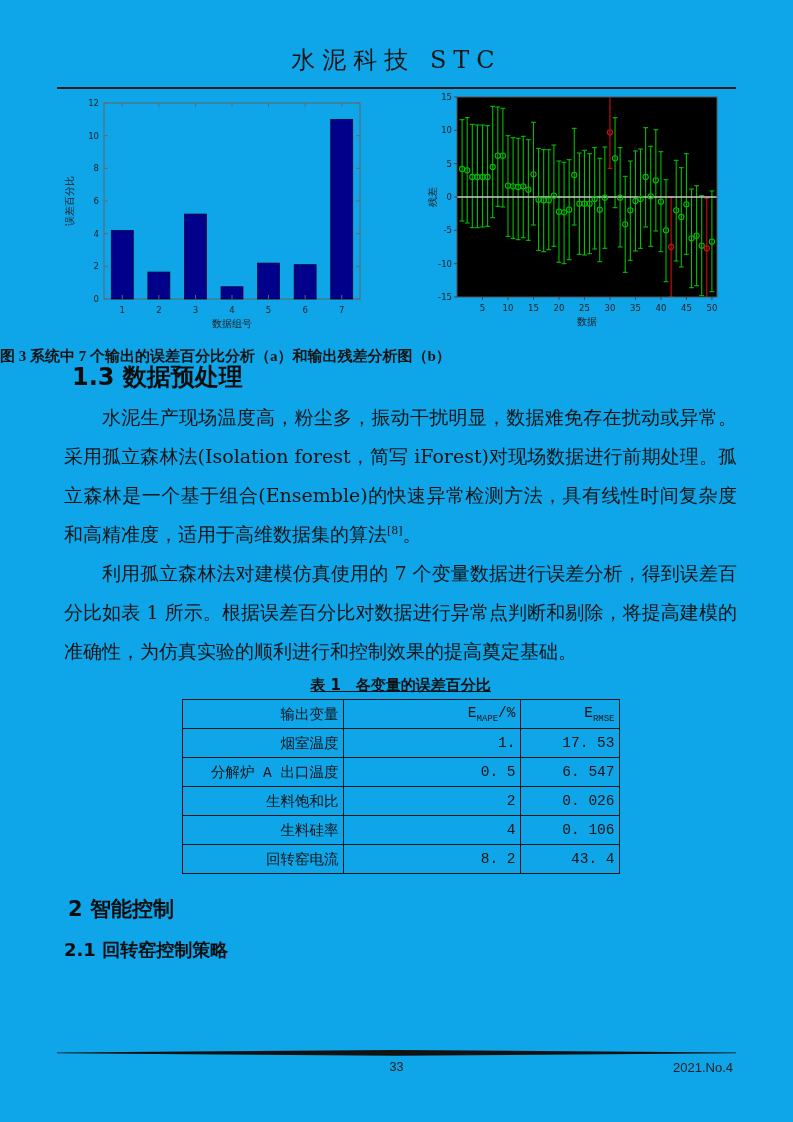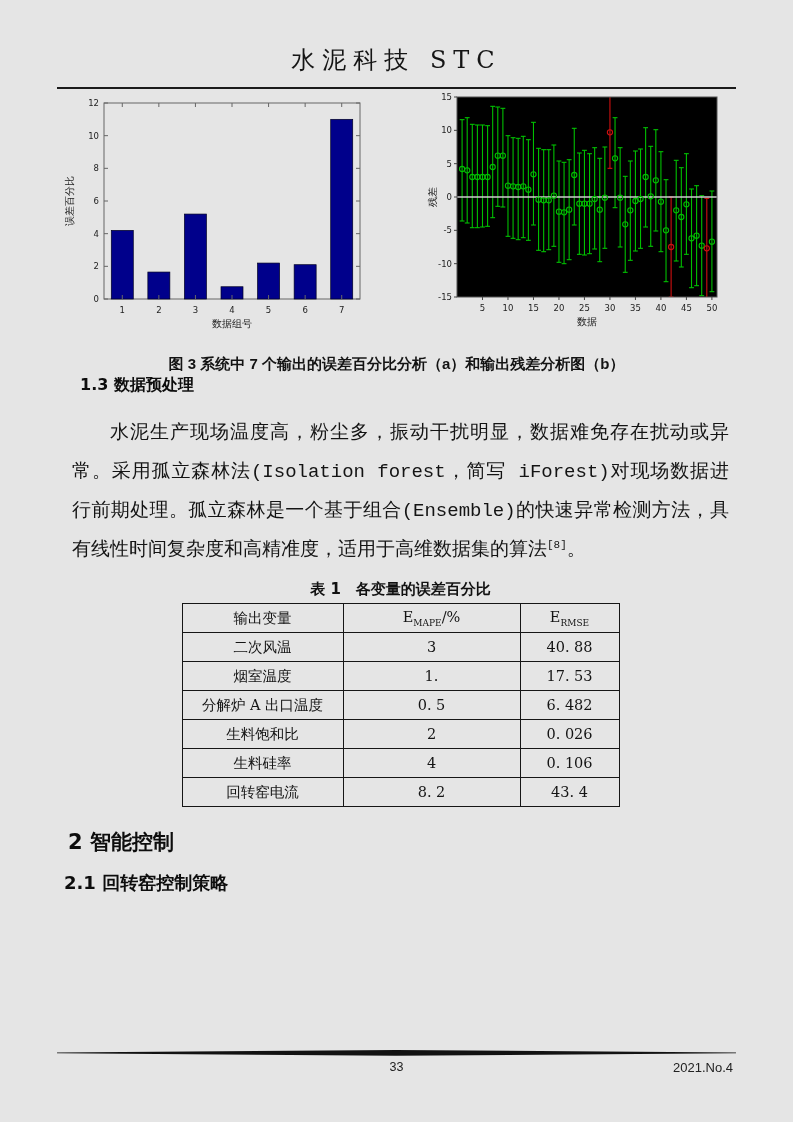--- a/index.html
+++ b/index.html
@@ -1,52 +1,52 @@
 <!DOCTYPE html>
 <html><head>
 <meta charset="utf-8">
 <style>
   html,body{margin:0;padding:0;background:#ffffff;}
   .page{
-    position:relative;width:793px;height:1122px;background:#e5e5e5;overflow:hidden;
+    position:relative;width:793px;height:1122px;background:#0ea5e9;overflow:hidden;
     font-family:"DejaVu Serif","Liberation Serif",serif;color:#111;
   }
   .journal-title{
     position:absolute;top:44px;left:0;width:100%;text-align:center;
     font-size:24px;letter-spacing:7px;color:#151515;
     font-family:"DejaVu Serif","Liberation Serif",serif;
   }
   .header-rule{position:absolute;top:87px;left:57px;width:679px;height:2px;background:#1b1b1b;}
   .chart{position:absolute;}
   #barChart{left:60px;top:97px;}
   #resChart{left:427px;top:92px;}
   .fig-caption{
-    position:absolute;top:355px;left:0;width:100%;text-align:center;
-    font-family:Liberation Sans, sans-serif;font-size:15px;font-weight:600;color:#131313;
+    position:absolute;top:347px;left:0;width:100%;
+    font-family:Liberation Serif, serif;font-size:15px;font-weight:600;color:#131313;
   }
   .content{position:absolute;left:64px;top:356px;width:673px;}
   .h-s13{
     font-family:"DejaVu Sans","Liberation Sans",sans-serif;
-    font-size:16px;line-height:26px;font-weight:700;margin:16px;color:#0d0d0d;
+    font-size:24px;line-height:26px;font-weight:700;margin:8px;color:#0d0d0d;
   }
   .content p{
-    margin:8px;font-size:19px;line-height:39px;text-align:justify;text-indent:2em;color:#141414;font-family:Liberation Mono, monospace;
+    margin:0;font-size:19px;line-height:39px;text-align:justify;text-indent:2em;color:#141414;
   }
   .content p sup{font-size:11px;line-height:0;}
   .table-title{
     text-align:center;font-family:"DejaVu Sans","Liberation Sans",sans-serif;
-    font-size:15px;font-weight:700;margin-top:3px;line-height:22px;color:#111;
+    font-size:15px;font-weight:700;margin-top:3px;line-height:22px;color:#111;text-decoration:underline;
   }
   table.err-table{
     border-collapse:collapse;margin:3px auto 0;font-size:14.5px;color:#141414;
     font-family:"DejaVu Serif","Liberation Serif",serif;table-layout:fixed;
   }
   .err-table th,.err-table td{
-    border:1.5px solid #161616;height:28px;text-align:center;vertical-align:middle;
-    font-weight:normal;padding:0 4px;overflow:hidden;
+    border:1.5px solid #161616;height:28px;text-align:right;vertical-align:middle;
+    font-weight:normal;padding:0 4px;overflow:hidden;font-family:Liberation Mono, monospace;
   }
   .err-table sub{font-size:9px;}
   .h-s2{
     font-family:"DejaVu Sans","Liberation Sans",sans-serif;
     font-size:21px;line-height:28px;font-weight:700;margin:21px 4px 0;color:#0d0d0d;
   }
   .h-s21{
     font-family:"DejaVu Sans","Liberation Sans",sans-serif;
     font-size:18px;line-height:24px;font-weight:700;margin:15px 0 14px;color:#0d0d0d;
   }
@@ -374,51 +374,47 @@
       <text x="9" y="105" text-anchor="middle" font-size="10" fill="#222" font-family="&quot;DejaVu Sans&quot;,&quot;Liberation Sans&quot;,sans-serif" transform="rotate(-90 9 105)">残差</text>
     </svg>
 
   <div class="fig-caption">图 3 系统中 7 个输出的误差百分比分析（a）和输出残差分析图（b）</div>
 
   <div class="content">
     <h3 class="h-s13">1.3 数据预处理</h3>
 
     <p><span>水泥生产现场温度高，粉尘多，振动干扰明显，数据难免存在扰动或异常。采用孤立森林法(Isolation forest，简写 iForest)对现场数据进行前期处理。孤立森林是一个基于组合(Ensemble)的快速异常检测方法，具有线性时间复杂度和高精准度，适用于高维数据集的算法</span><sup>[8]</sup><span>。</span></p>
 
+    <p>利用孤立森林法对建模仿真使用的 7 个变量数据进行误差分析，得到误差百分比如表 1 所示。根据误差百分比对数据进行异常点判断和剔除，将提高建模的准确性，为仿真实验的顺利进行和控制效果的提高奠定基础。</p>
 
     <div class="table-title">表 1　各变量的误差百分比</div>
 
     <table class="err-table">
       <colgroup>
         <col style="width:161px">
           <col style="width:177px">
           <col style="width:99px">
       </colgroup>
       <thead>
         <tr>
           <th>输出变量</th>
           <th><span>E</span><sub>MAPE</sub><span>/%</span></th>
           <th><span>E</span><sub>RMSE</sub></th>
         </tr>
       </thead>
       <tbody>
           <tr>
-            <td>二次风温</td>
-            <td>3</td>
-            <td>40. 88</td>
-          </tr>
-          <tr>
             <td>烟室温度</td>
             <td>1.</td>
             <td>17. 53</td>
           </tr>
           <tr>
             <td>分解炉 A 出口温度</td>
             <td>0. 5</td>
-            <td>6. 482</td>
+            <td>6. 547</td>
           </tr>
           <tr>
             <td>生料饱和比</td>
             <td>2</td>
             <td>0. 026</td>
           </tr>
           <tr>
             <td>生料硅率</td>
             <td>4</td>
             <td>0. 106</td>

